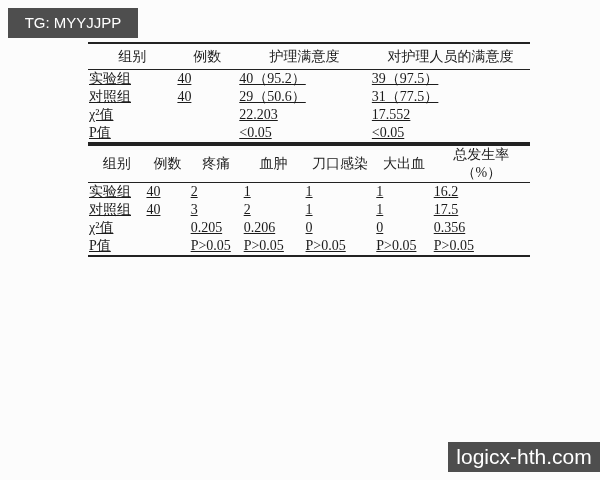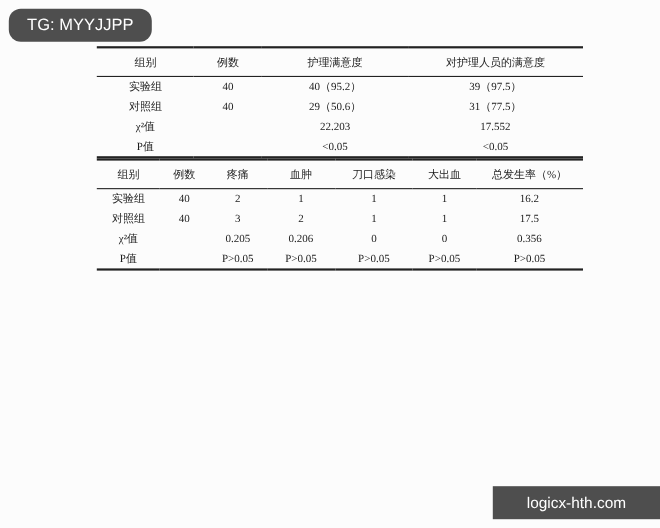--- a/index.html
+++ b/index.html
@@ -15,60 +15,59 @@
     background:#4e4e4e;
     color:#fff;
     font-family:"Liberation Sans","DejaVu Sans",sans-serif;
     text-align:center;
     white-space:nowrap;
   }
   .badge-top{
     left:8px;top:8px;
     width:130px;height:30px;line-height:30px;
     font-size:15px;
-    border-radius:11px;
   }
   .badge-bottom{
     right:0;bottom:8px;
     width:152px;height:30px;line-height:30px;
-    font-size:14px;
+    font-size:21px;
   }
   .content{
     position:absolute;
     left:88px;top:42px;width:442px;
     font-family:"Liberation Serif","DejaVu Serif",serif;
   }
   .tbl-title{
     text-align:center;
     font-weight:bold;
     font-size:15px;
     margin:0 0 4px 0;
     line-height:18px;
   }
   table{
     width:100%;
     border-collapse:collapse;
     border-top:2px solid #222;
     border-bottom:2px solid #222;
-    font-size:10px;
+    font-size:14px;
     table-layout:fixed;
   }
   thead th{
     font-weight:normal;
     border-bottom:1.5px solid #222;
     height:25px;
     padding:0 1px;
     text-align:center;
     overflow:hidden;
   }
   tbody td{
     height:18px;
-    text-align:center;
     padding:0 1px;
     overflow:hidden;
+    text-decoration:underline;
   }
   .heading{
     margin:11px 0 0 0;
     text-indent:2em;
     font-size:16px;
     line-height:22px;
   }
   .para{
     margin:1px 0 0 0;
     font-size:16px;

